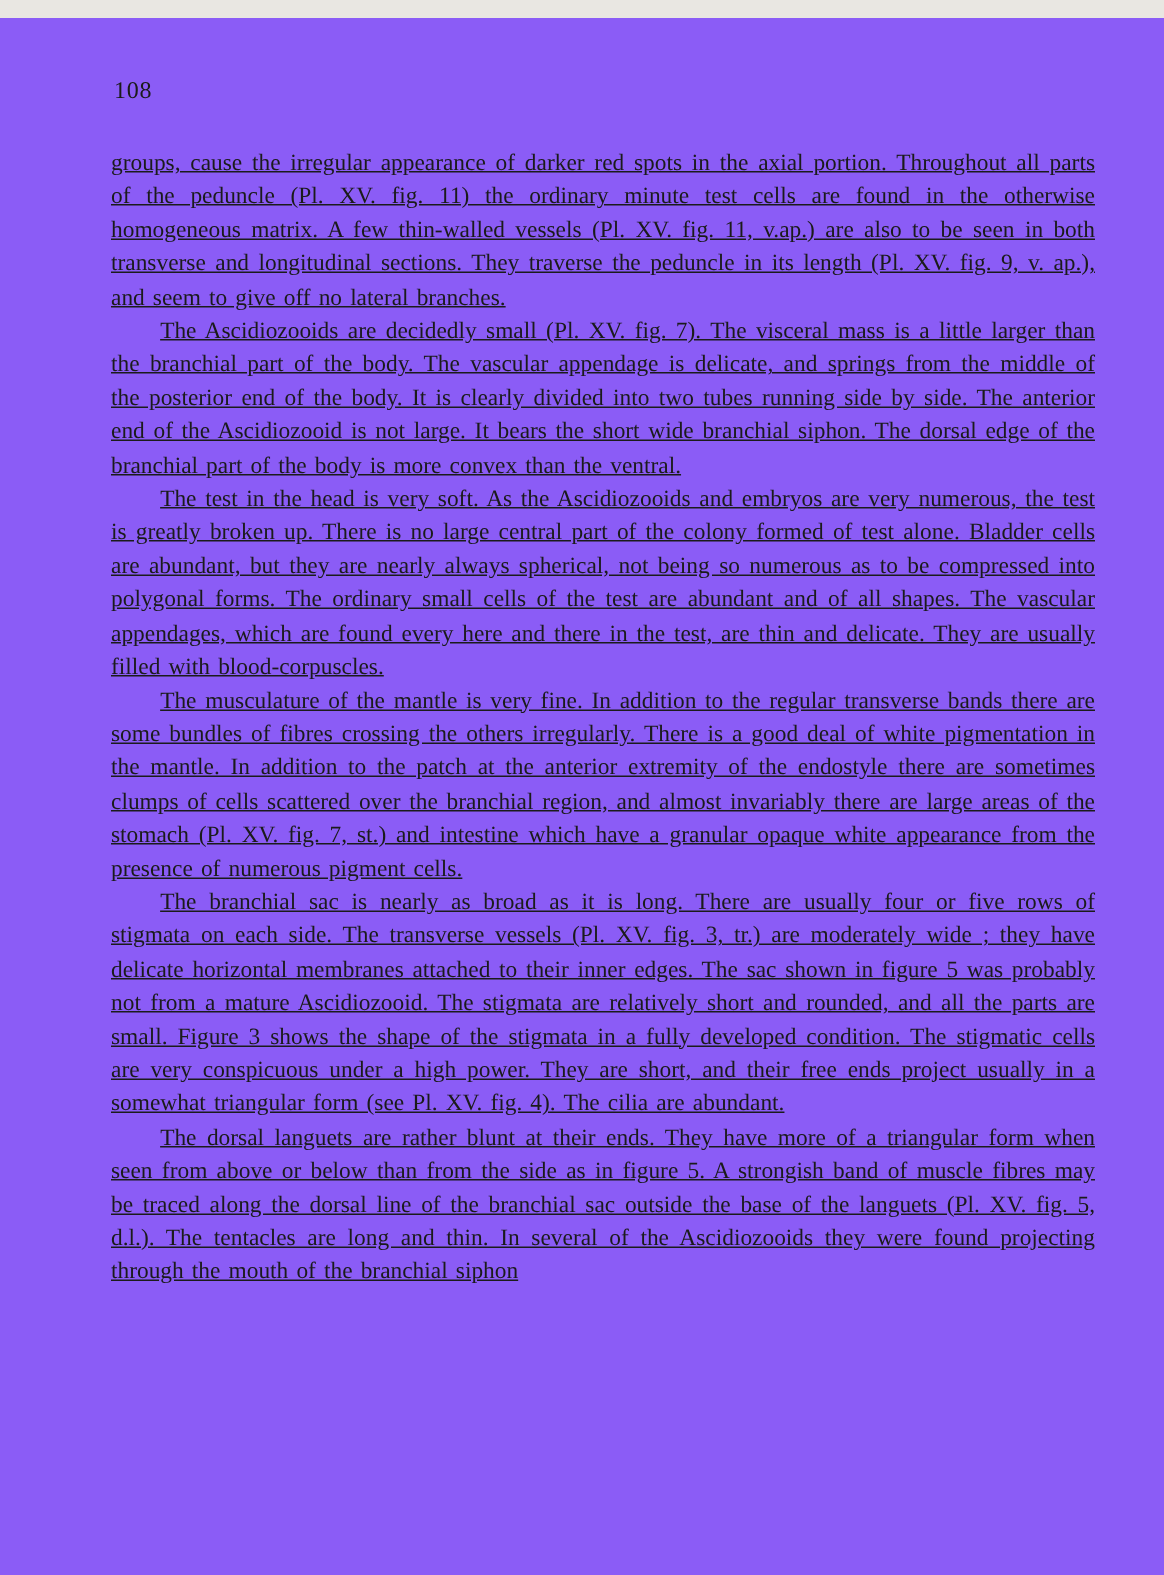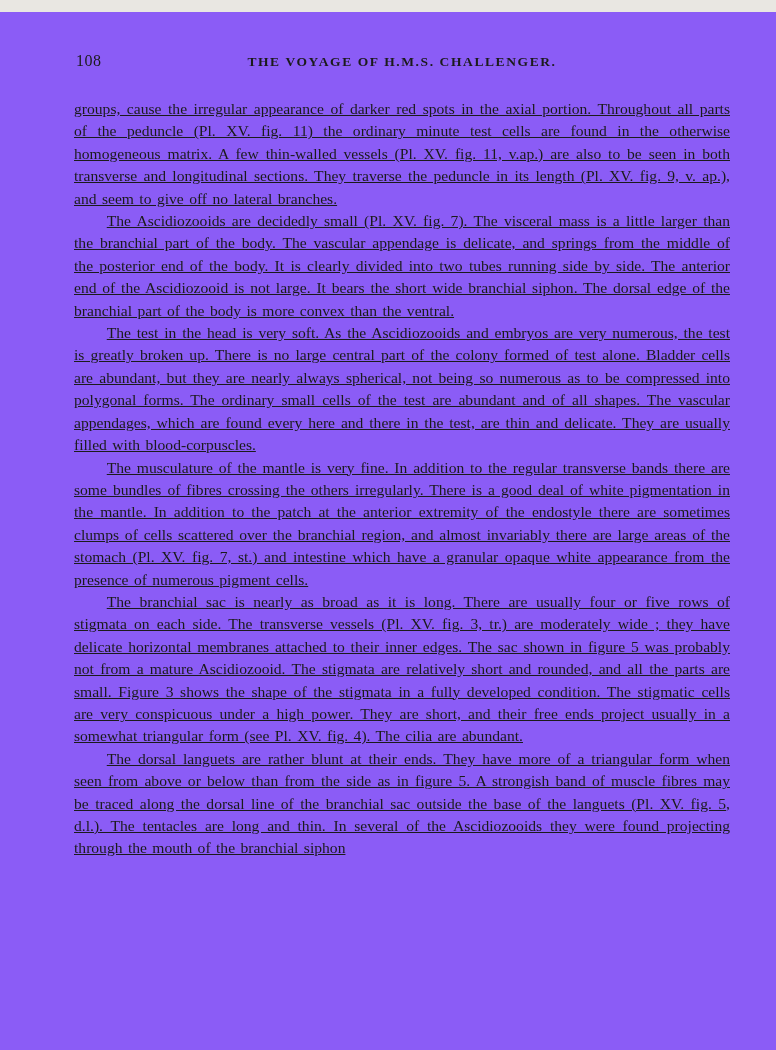--- a/index.html
+++ b/index.html
@@ -55,21 +55,20 @@
     text-indent: 0;
   }
 </style>
 </head>
 <body>
 
 <div class="page">
 
   <div class="page-header">
     <span class="page-number">108</span>
-    <span class="running-title">THE VOYAGE OF H.M.S. CHALLENGER.</span>
   </div>
 
   <div class="page-body">
     <p class="no-indent">groups, cause the irregular appearance of darker red spots in the axial portion.  Throughout all parts of the peduncle (Pl. XV. fig. 11) the ordinary minute test cells are found in the otherwise homogeneous matrix.  A few thin-walled vessels (Pl. XV. fig. 11, v.ap.) are also to be seen in both transverse and longitudinal sections.  They traverse the peduncle in its length (Pl. XV. fig. 9, v. ap.), and seem to give off no lateral branches.</p>
     <p>The Ascidiozooids are decidedly small (Pl. XV. fig. 7).  The visceral mass is a little larger than the branchial part of the body.  The vascular appendage is delicate, and springs from the middle of the posterior end of the body.  It is clearly divided into two tubes running side by side.  The anterior end of the Ascidiozooid is not large.  It bears the short wide branchial siphon.  The dorsal edge of the branchial part of the body is more convex than the ventral.</p>
     <p>The test in the head is very soft.  As the Ascidiozooids and embryos are very numerous, the test is greatly broken up.  There is no large central part of the colony formed of test alone.  Bladder cells are abundant, but they are nearly always spherical, not being so numerous as to be compressed into polygonal forms.  The ordinary small cells of the test are abundant and of all shapes.  The vascular appendages, which are found every here and there in the test, are thin and delicate.  They are usually filled with blood-corpuscles.</p>
     <p>The musculature of the mantle is very fine.  In addition to the regular transverse bands there are some bundles of fibres crossing the others irregularly.  There is a good deal of white pigmentation in the mantle.  In addition to the patch at the anterior extremity of the endostyle there are sometimes clumps of cells scattered over the branchial region, and almost invariably there are large areas of the stomach (Pl. XV. fig. 7, st.) and intestine which have a granular opaque white appearance from the presence of numerous pigment cells.</p>
     <p>The branchial sac is nearly as broad as it is long.  There are usually four or five rows of stigmata on each side.  The transverse vessels (Pl. XV. fig. 3, tr.) are moderately wide ; they have delicate horizontal membranes attached to their inner edges.  The sac shown in figure 5 was probably not from a mature Ascidiozooid.  The stigmata are relatively short and rounded, and all the parts are small.  Figure 3 shows the shape of the stigmata in a fully developed condition.  The stigmatic cells are very conspicuous under a high power.  They are short, and their free ends project usually in a somewhat triangular form (see Pl. XV. fig. 4).  The cilia are abundant.</p>
     <p>The dorsal languets are rather blunt at their ends.  They have more of a triangular form when seen from above or below than from the side as in figure 5.  A strongish band of muscle fibres may be traced along the dorsal line of the branchial sac outside the base of the languets (Pl. XV. fig. 5, d.l.).  The tentacles are long and thin.  In several of the Ascidiozooids they were found projecting through the mouth of the branchial siphon</p>
   </div>

